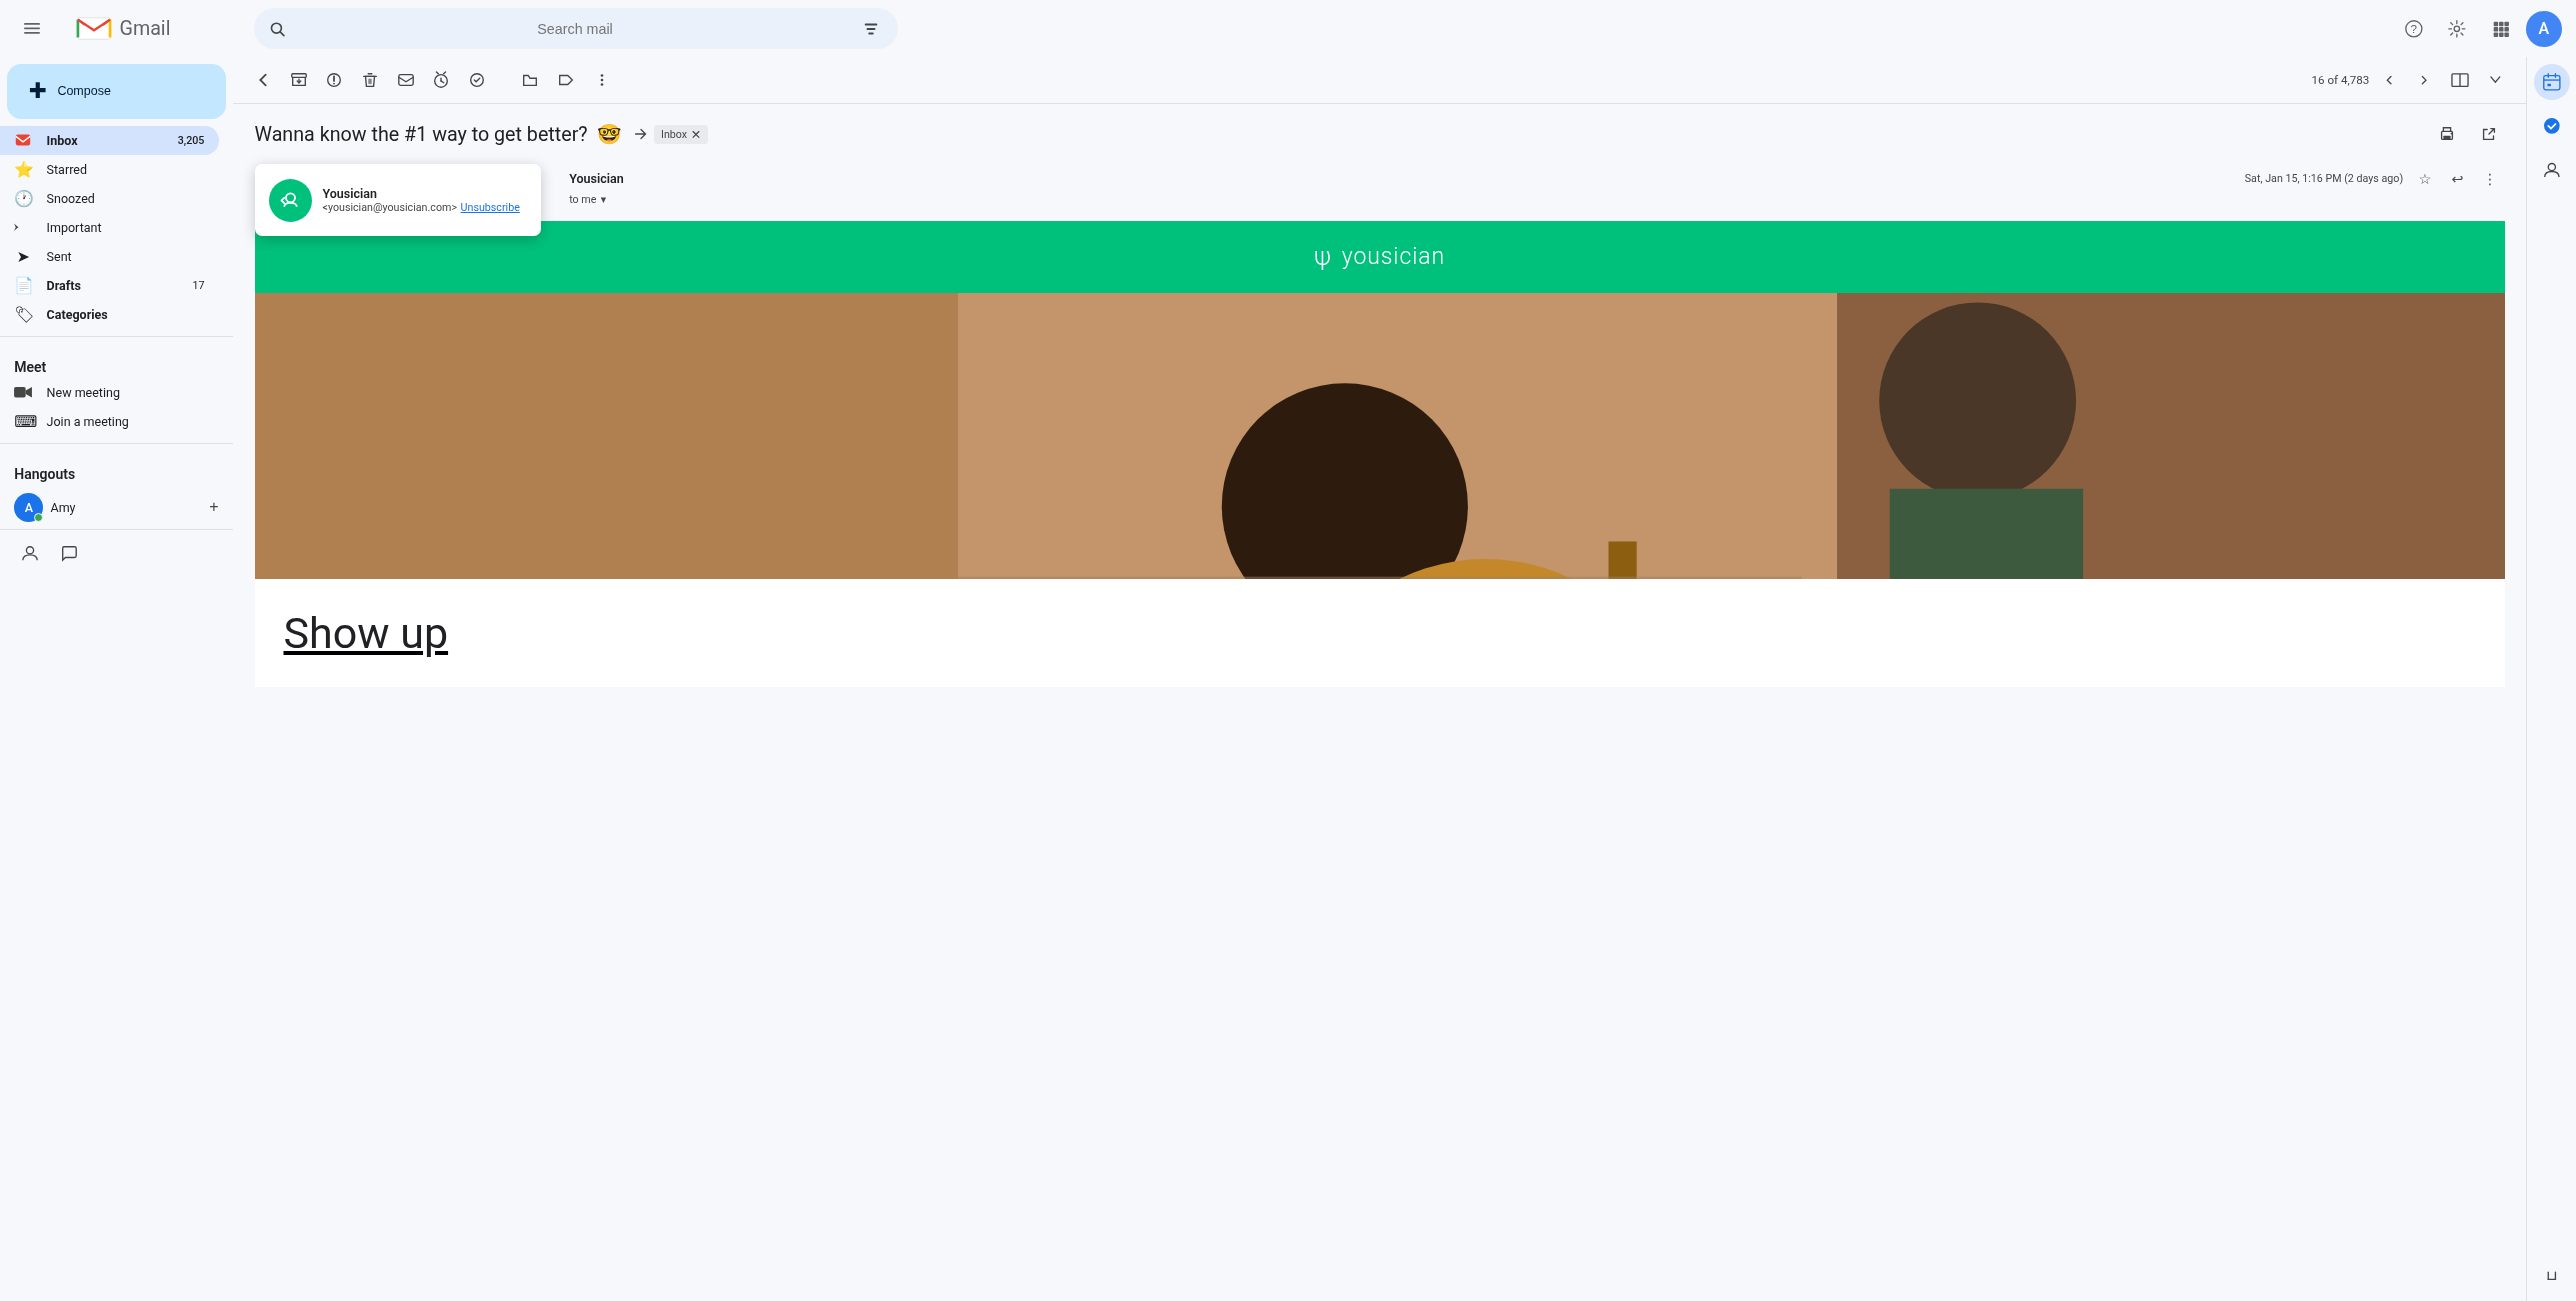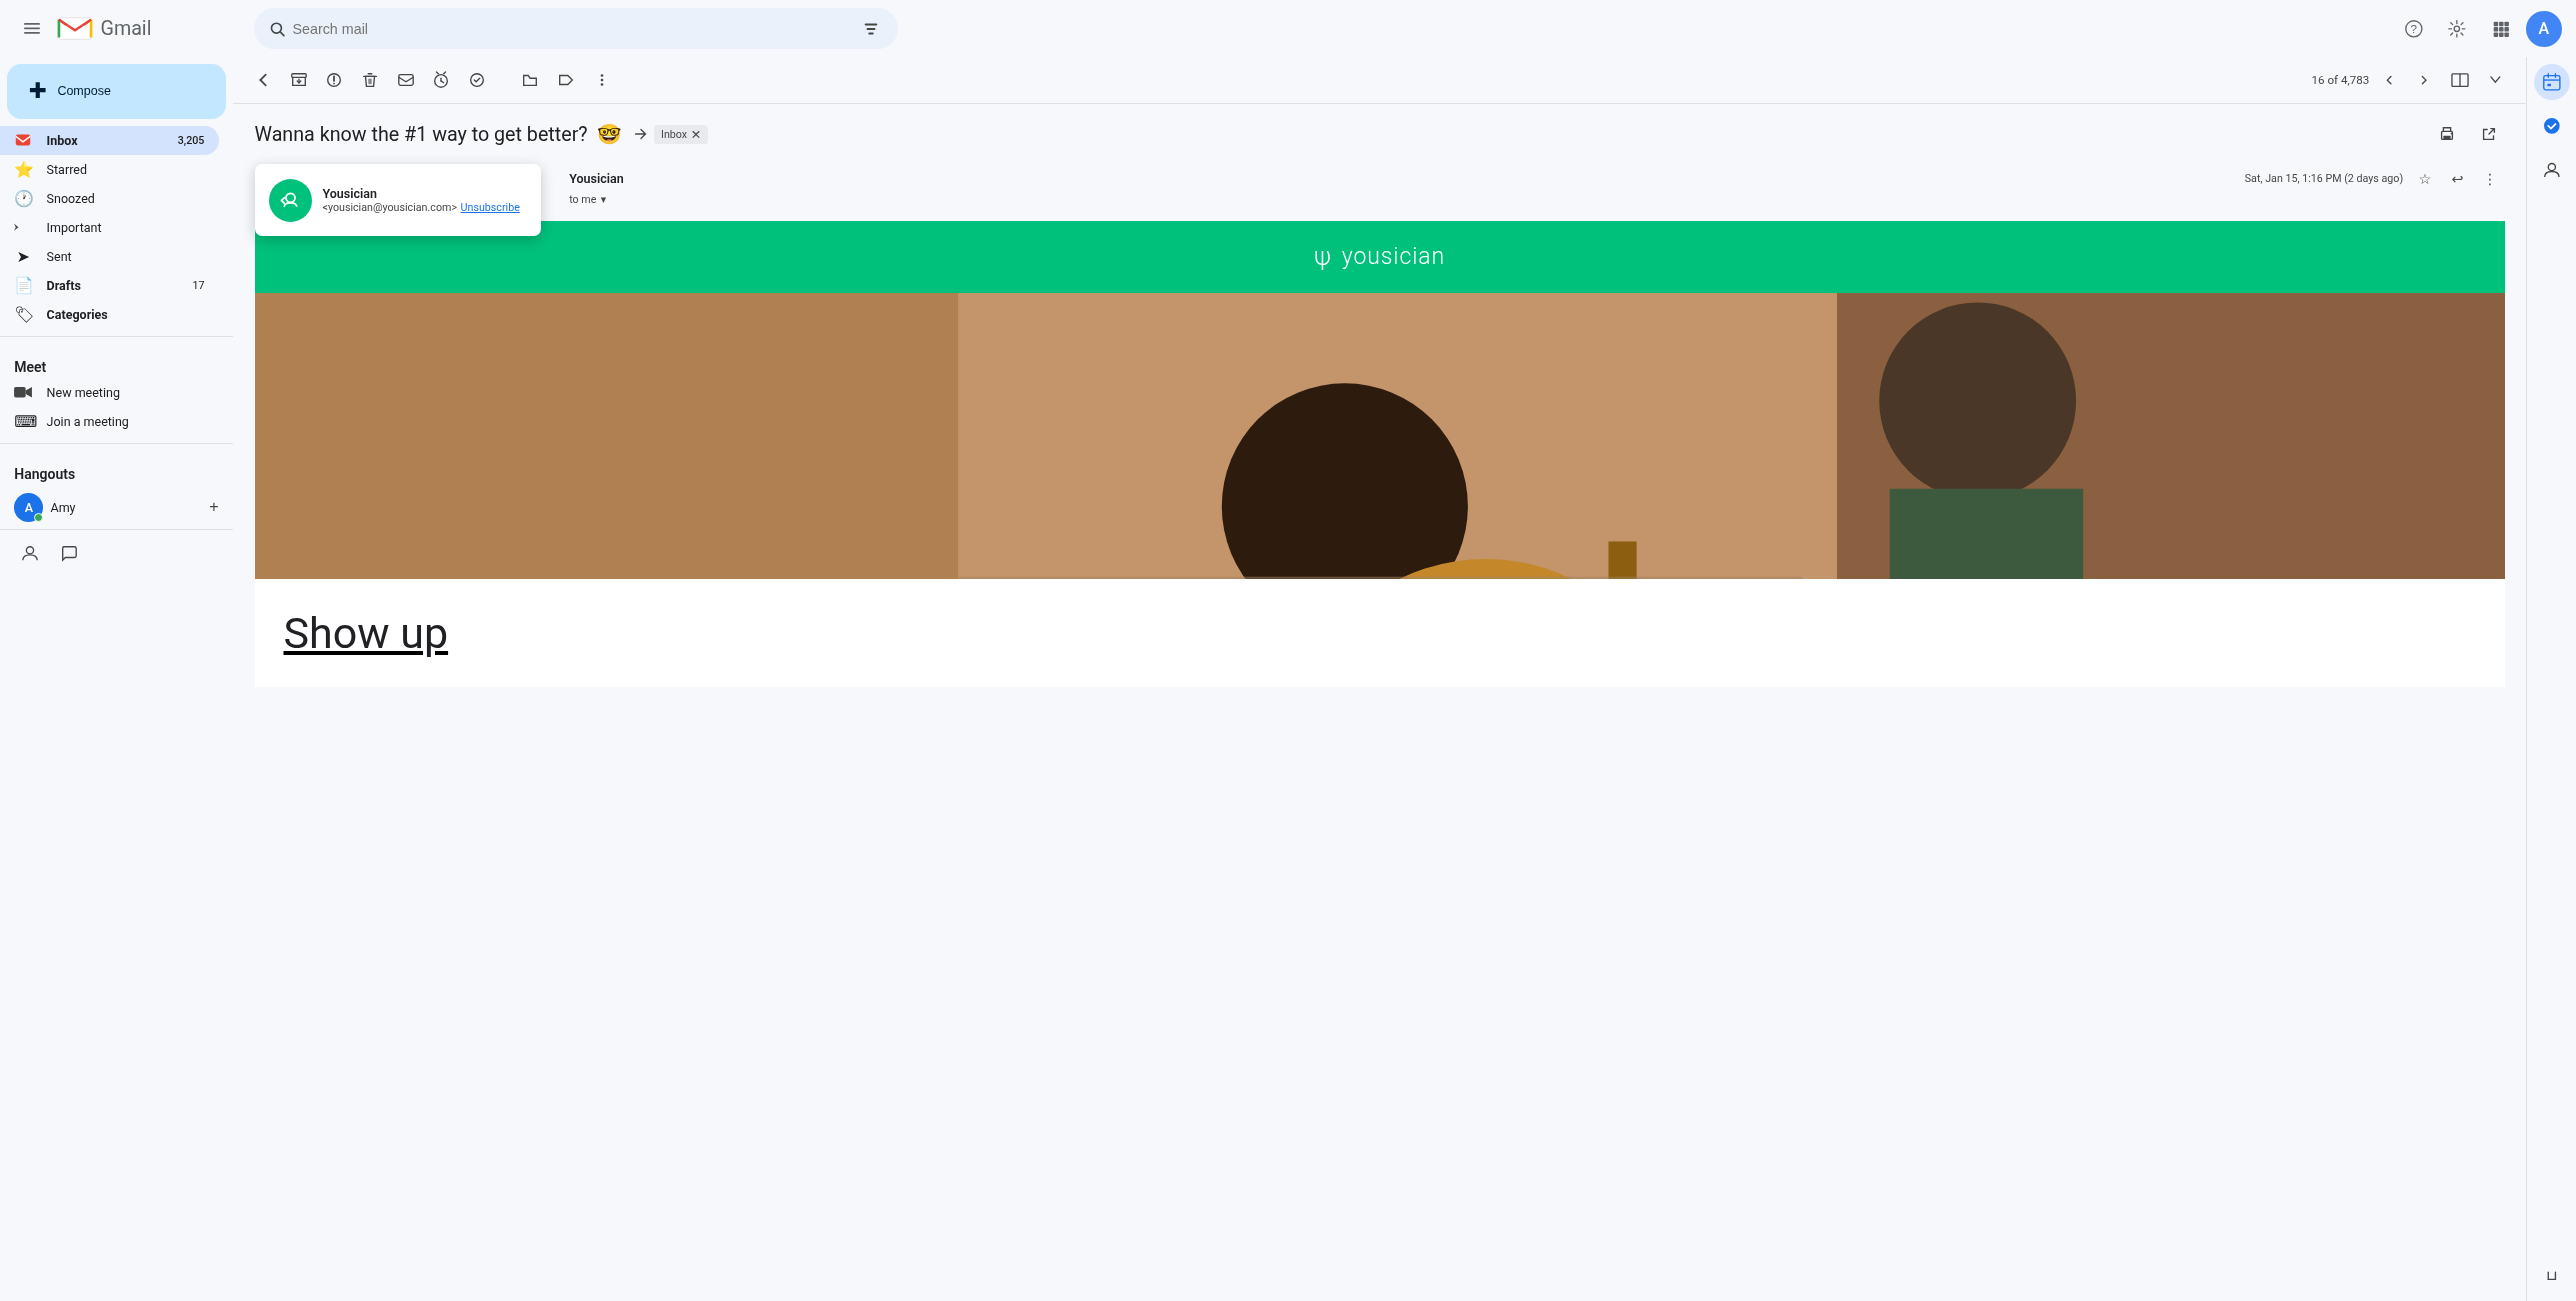--- a/index.html
+++ b/index.html
@@ -3,31 +3,31 @@
   <meta charset="utf-8">
   <style>
     * { box-sizing: border-box; margin: 0; padding: 0; }
     body { font-family: 'Google Sans', Roboto, Arial, sans-serif; background: #f6f8fc; height: 100vh; overflow: hidden; display: flex; flex-direction: column; }
 
     
     .topbar {
       display: flex; align-items: center; padding: 7.2px 14.3px; background: #f6f8fc;
       height: 57px; flex-shrink: 0; gap: 7.2px;
     }
-    .topbar-left { display: flex; align-items: center; gap: 7px; width: 233px; }
+    .topbar-left { display: flex; align-items: center; gap: 26px; width: 233px; }
     .hamburger-icon { width: 36px; height: 36px; display: flex; align-items: center; justify-content: center; border-radius: 50%; cursor: pointer; }
     .gmail-logo { display: flex; align-items: center; gap: 3.6px; }
 
     .search-bar {
       flex: 1; max-width: 644px; background: #eaf1fb; border-radius: 21.5px;
       display: flex; align-items: center; padding: 0 14.3px; height: 41px;
     }
     .search-bar input {
       background: transparent; border: none; outline: none; font-size: 14.3px;
-      color: #404040; width: 100%; margin-left: 7.2px;
+      color: #404040; width: 100%; margin-left: 7.2px; text-align: center;
     }
 
     .topbar-right { display: flex; align-items: center; gap: 7.2px; margin-left: auto; }
     .icon-btn {
       width: 36px; height: 36px; border-radius: 50%; display: flex; align-items: center;
       justify-content: center; cursor: pointer; background: transparent; border: none;
     }
     .avatar-btn {
       width: 36px; height: 36px; border-radius: 50%; background: #4285f4;
       display: flex; align-items: center; justify-content: center;

